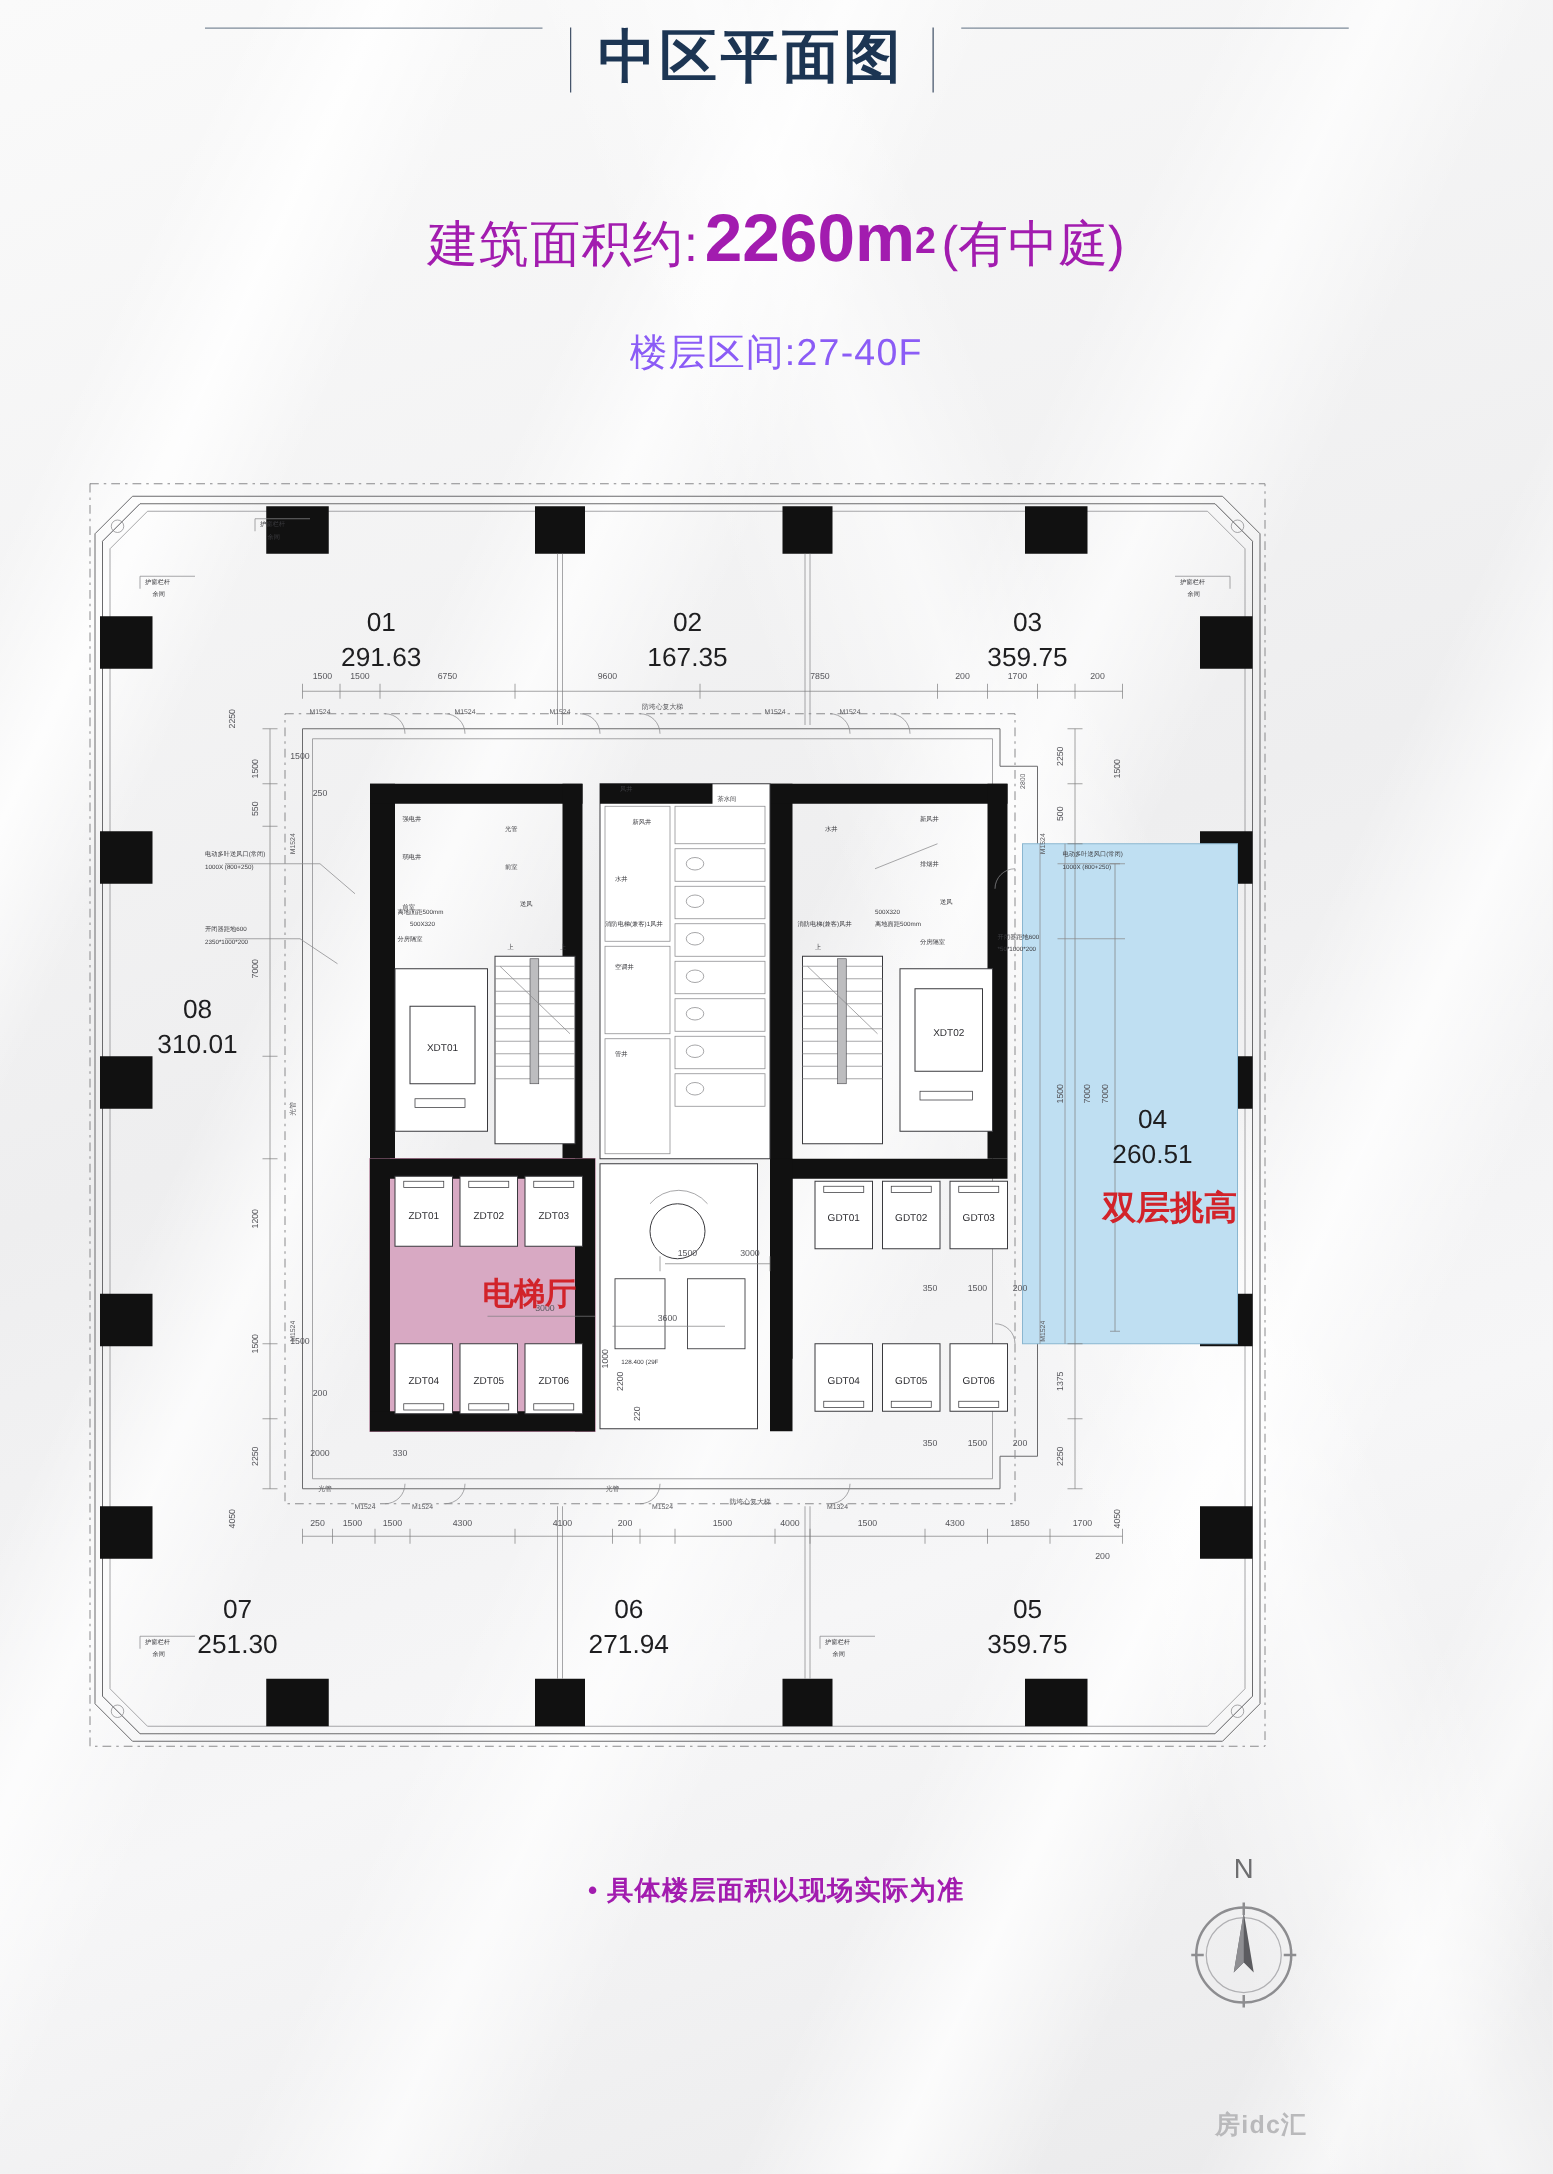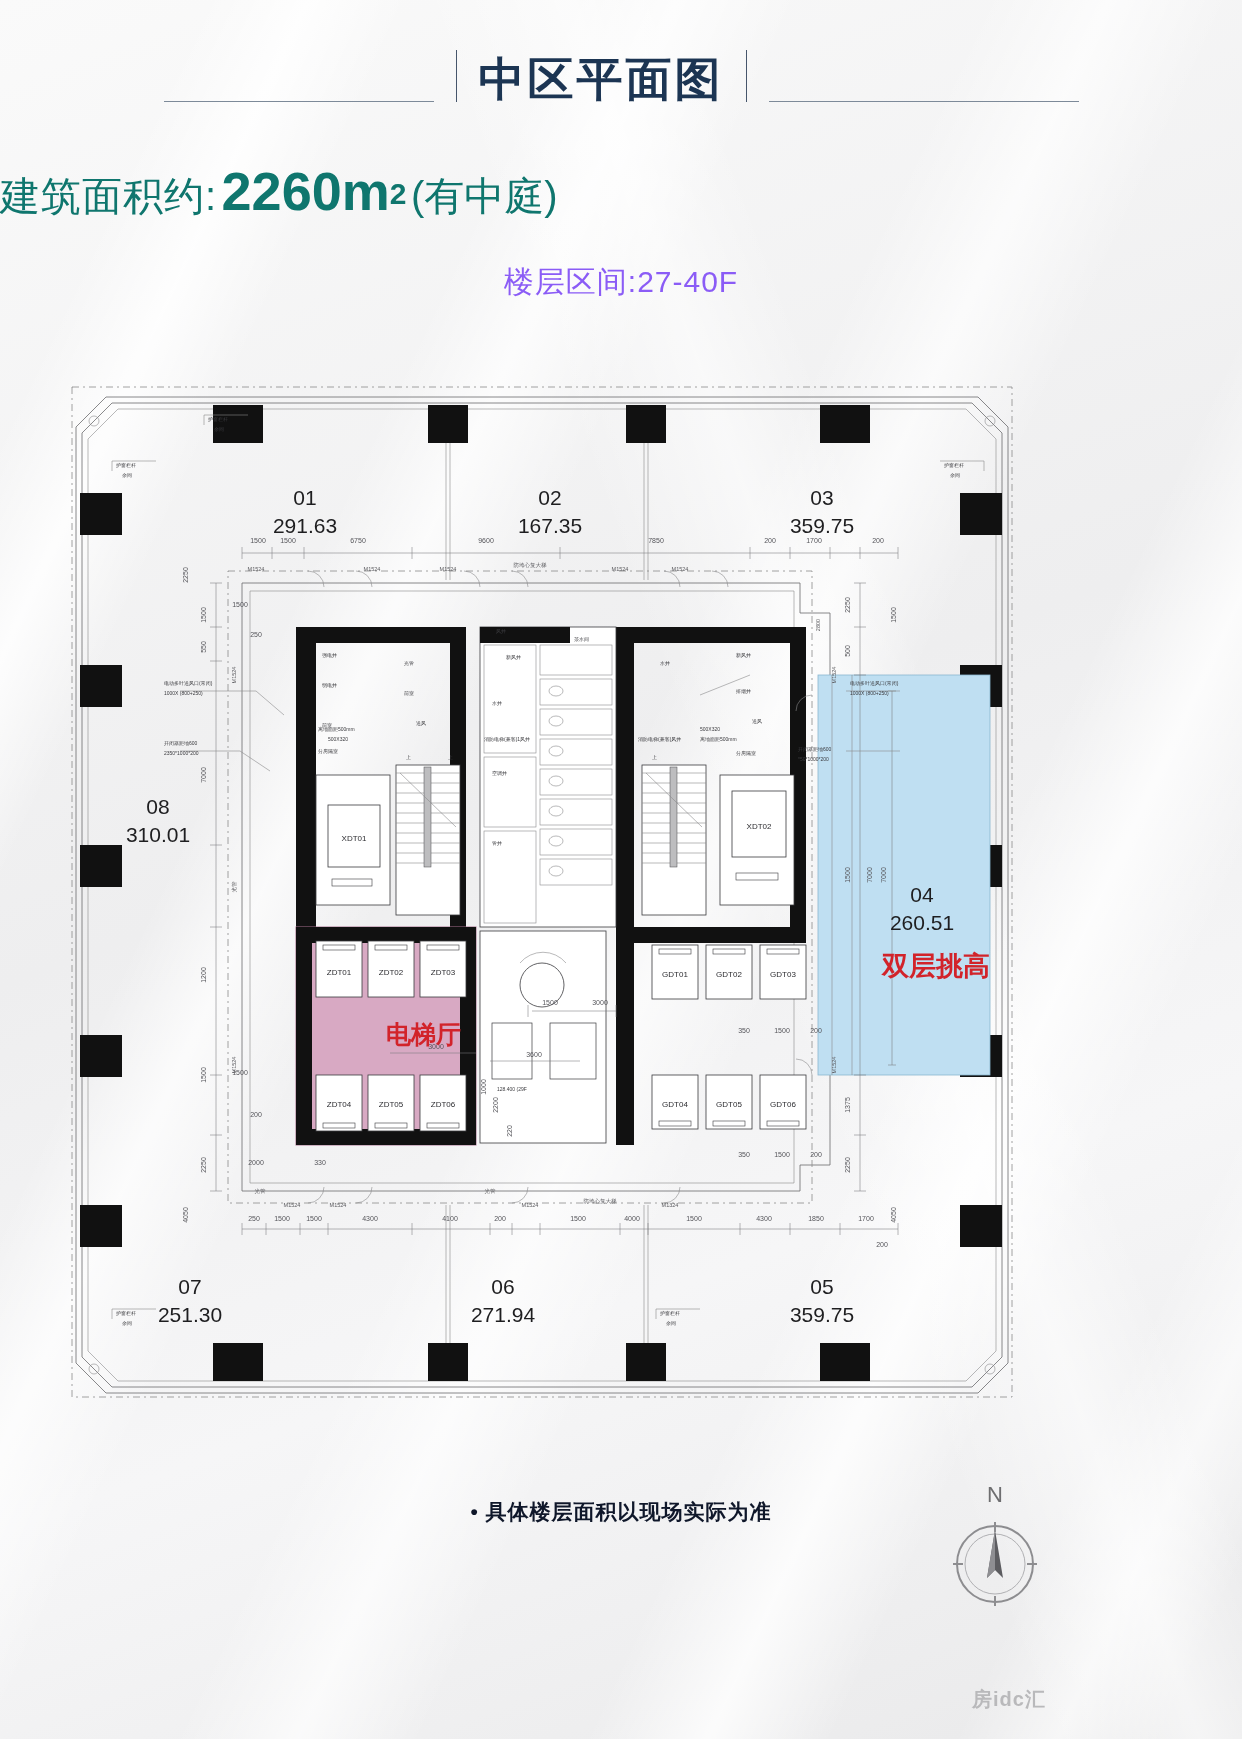--- a/index.html
+++ b/index.html
@@ -17,45 +17,45 @@
       linear-gradient(115deg, rgba(255,255,255,0) 68%, rgba(255,255,255,.8) 74%, rgba(255,255,255,0) 80%),
       linear-gradient(115deg, rgba(255,255,255,0) 86%, rgba(255,255,255,.6) 91%, rgba(255,255,255,0) 96%),
       linear-gradient(160deg,#fafafa 0%,#eeeeef 45%,#f6f6f7 70%,#e9e9ea 100%);
     pointer-events:none;}
   .bg-sheen2{position:absolute;inset:0;
     background:linear-gradient(250deg, rgba(255,255,255,.0) 30%, rgba(255,255,255,.55) 36%, rgba(255,255,255,0) 44%);
     pointer-events:none;}
 
   
   .header{position:absolute;top:22px;left:0;width:100%;height:80px;
-    display:flex;align-items:flex-end;justify-content:center;gap:0;}
+    display:flex;align-items:flex-start;justify-content:center;gap:0;}
   .hrule{height:1px;background:#7d8a99;}
   .hrule.left{width:270px;}
   .hrule.right{width:310px;}
   .tick{width:1px;height:52px;background:#46556b;margin:0 22px;}
   .title{font-size:46px;font-weight:bold;color:#1c3553;letter-spacing:3px;
     white-space:nowrap;line-height:1;}
 
-  .area-line{position:absolute;top:160px;left:0;width:100%;text-align:left;
-    color:#0f766e;white-space:nowrap;}
+  .area-line{position:absolute;top:160px;left:0;width:100%;text-align:center;
+    color:#a21caf;white-space:nowrap;}
   .area-label{font-size:40px;letter-spacing:1px;}
   .area-value{font-size:54px;font-weight:bold;letter-spacing:0px;}
   .area-sup{font-size:30px;vertical-align:super;font-weight:bold;}
   .area-paren{font-size:40px;}
 
   .floor-line{position:absolute;top:262px;left:0;width:100%;text-align:center;
     font-size:30px;color:#8b5cf6;letter-spacing:1px;}
 
   
   .plan{position:absolute;left:60px;top:375px;width:980px;height:1060px;}
   .plan svg{display:block;}
 
   
   .footnote{position:absolute;top:1498px;left:0;width:100%;text-align:center;
-    font-size:21px;color:#0f172a;font-weight:bold;letter-spacing:1px;}
+    font-size:21px;color:#a21caf;font-weight:bold;letter-spacing:1px;}
   .compass{position:absolute;left:940px;top:1482px;width:110px;height:130px;}
   .compass .n-letter{position:absolute;top:0;left:0;width:110px;text-align:center;
     font-size:22px;color:#6e6e70;}
   .watermark{position:absolute;left:960px;top:1686px;font-size:20px;color:#b9b9bb;
     letter-spacing:1px;font-weight:bold;margin-left:12px;}
 </style>
 </head>
 <body>
 
 <div class="bg-sheen"></div>

